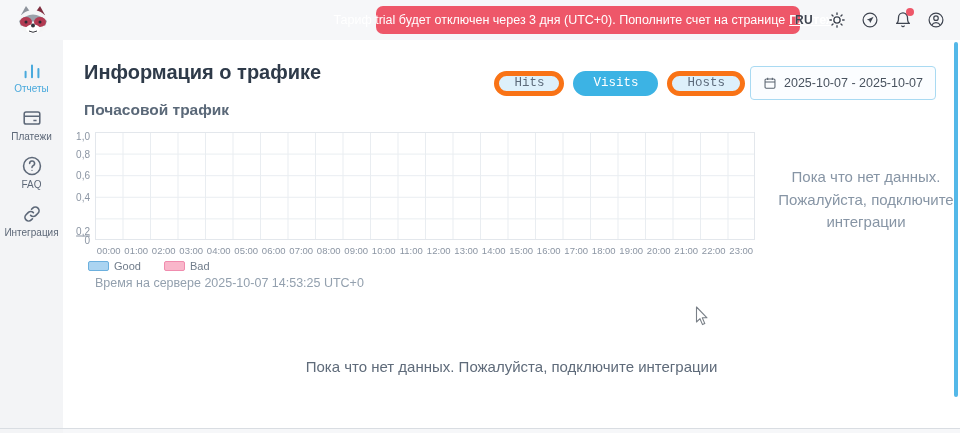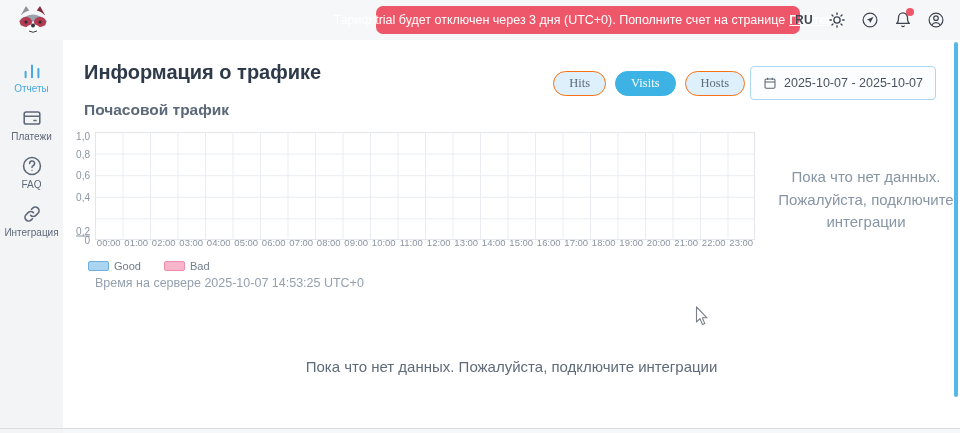--- a/index.html
+++ b/index.html
@@ -26,33 +26,33 @@
   .side-item.active{color:#49a9dc}
   .side-icon{width:22px;height:22px}
   .side-icon svg{width:100%;height:100%;display:block}
   .side-label{font-size:10px}
 
   
   .main{position:absolute;left:63px;top:40px;width:897px;height:388px;background:#fff}
   .page-title{position:absolute;left:21px;top:21px;font-size:20px;font-weight:700;color:#2e3a49}
   .controls{position:absolute;right:24px;top:26px;display:flex;align-items:center}
   .tabs{display:flex;gap:9px}
-  .pill{height:25px;padding:0 15px;border-radius:13px;border:1px solid #f97316;background:#ddf0fb;color:#5d6b7b;font-size:12.5px;font-family:Liberation Serif, serif;cursor:pointer}
+  .pill{height:25px;padding:0 15px;border-radius:13px;border:5px solid #f97316;background:#ddf0fb;color:#5d6b7b;font-size:12.5px;font-family:Liberation Mono, monospace;cursor:pointer}
   .pill.active{background:#3cb3e4;border-color:#3cb3e4;color:#fff}
   .datebtn{margin-left:5px;height:27px;padding:16px 12px;border:1px solid #a9daf2;border-radius:4px;background:#fbfdff;color:#49535f;font-size:12.5px;display:flex;align-items:center;gap:7px;cursor:pointer;font-family:inherit}
   .datebtn .cal{width:14px;height:14px;color:#5a6470}
   .datebtn .cal svg{width:100%;height:100%;display:block}
 
   .chart-title{position:absolute;left:21px;top:61px;font-size:15.5px;font-weight:700;color:#5a6878}
   .yaxis{position:absolute;left:0;top:92px;width:27px;height:108px}
   .ytick{position:absolute;right:0;transform:translateY(-50%);font-size:10px;color:#8b95a3}
   .plot{position:absolute;left:32px;top:92px;width:660px;height:108px;border:1px solid #e3e7ec;
         background-image:linear-gradient(to right,#e9edf1 1px,transparent 1px),linear-gradient(to bottom,#e9edf1 1px,transparent 1px);
         background-size:27.5px 21.6px;background-position:-1px -1px}
-  .xaxis{position:absolute;left:32px;top:197px;width:660px;display:flex}
+  .xaxis{position:absolute;left:32px;top:205px;width:660px;display:flex}
   .xtick{flex:1;text-align:center;font-size:9.5px;color:#8b95a3;white-space:nowrap}
   .legend{position:absolute;left:25px;top:220px;display:flex;gap:23px}
   .leg-item{display:flex;align-items:center;gap:5px}
   .leg-swatch{width:21px;height:10px;border-radius:2px;border:1px solid transparent}
   .leg-label{font-size:11px;color:#707c8a}
 
   .side-empty{position:absolute;left:700px;top:126px;width:206px;text-align:center;font-size:15px;line-height:1.5;color:#8795a5}
   .server-time{position:absolute;left:32px;top:236px;width:660px;font-size:12.5px;color:#93a0ae}
   .bottom-empty{position:absolute;left:0;top:318px;width:100%;text-align:center;font-size:15px;color:#5f6b7a}
 

